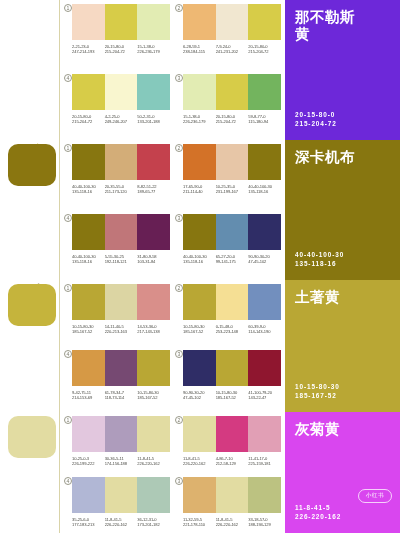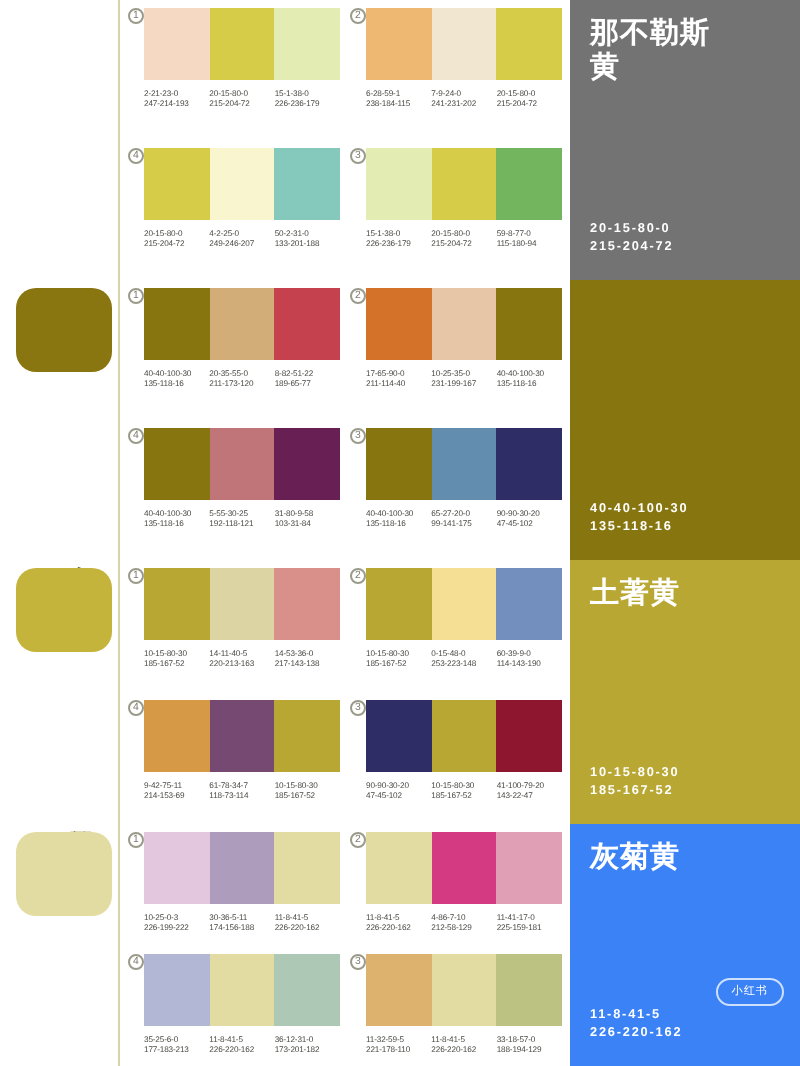--- a/index.html
+++ b/index.html
@@ -192,21 +192,21 @@
               <div>20-15-80-0</div>
               <div>215-204-72</div>
             </div>
             <div class="code">
               <div>59-8-77-0</div>
               <div>115-180-94</div>
             </div>
           </div>
         </div>
       </div>
-      <div class="panel" style="background: #737373;">
+      <div class="panel" style="background: #6d28d9;">
         <div class="panel-title">那不勒斯黄</div>
         <div class="panel-codes">
           <div>20-15-80-0</div>
           <div>215-204-72</div>
         </div>
       </div>
     </div>
     <div class="section" style="height: 140px;">
       <div class="rail">
         <div class="rail-chip" style="background: rgb(138, 118, 16);"></div>
@@ -297,20 +297,21 @@
               <div>99-141-175</div>
             </div>
             <div class="code">
               <div>90-90-30-20</div>
               <div>47-45-102</div>
             </div>
           </div>
         </div>
       </div>
       <div class="panel" style="background: rgb(135, 118, 16);">
+        <div class="panel-title">深卡机布</div>
         <div class="panel-codes">
           <div>40-40-100-30</div>
           <div>135-118-16</div>
         </div>
       </div>
     </div>
     <div class="section" style="height: 132px;">
       <div class="rail">
         <div class="rail-chip" style="background: rgb(197, 180, 60);"></div>
         <div class="rail-label" style="color: rgb(141, 131, 35);">尊严</div>
@@ -503,21 +504,21 @@
               <div>11-8-41-5</div>
               <div>226-220-162</div>
             </div>
             <div class="code">
               <div>33-18-57-0</div>
               <div>188-194-129</div>
             </div>
           </div>
         </div>
       </div>
-      <div class="panel" style="background: #3b82f6;">
+      <div class="panel" style="background: #d946ef;">
         <div class="panel-title">灰菊黄</div>
         <div class="panel-codes">
           <div>11-8-41-5</div>
           <div>226-220-162</div>
         </div>
         <div class="watermark">小红书</div>
       </div>
     </div>
   </div>
 

